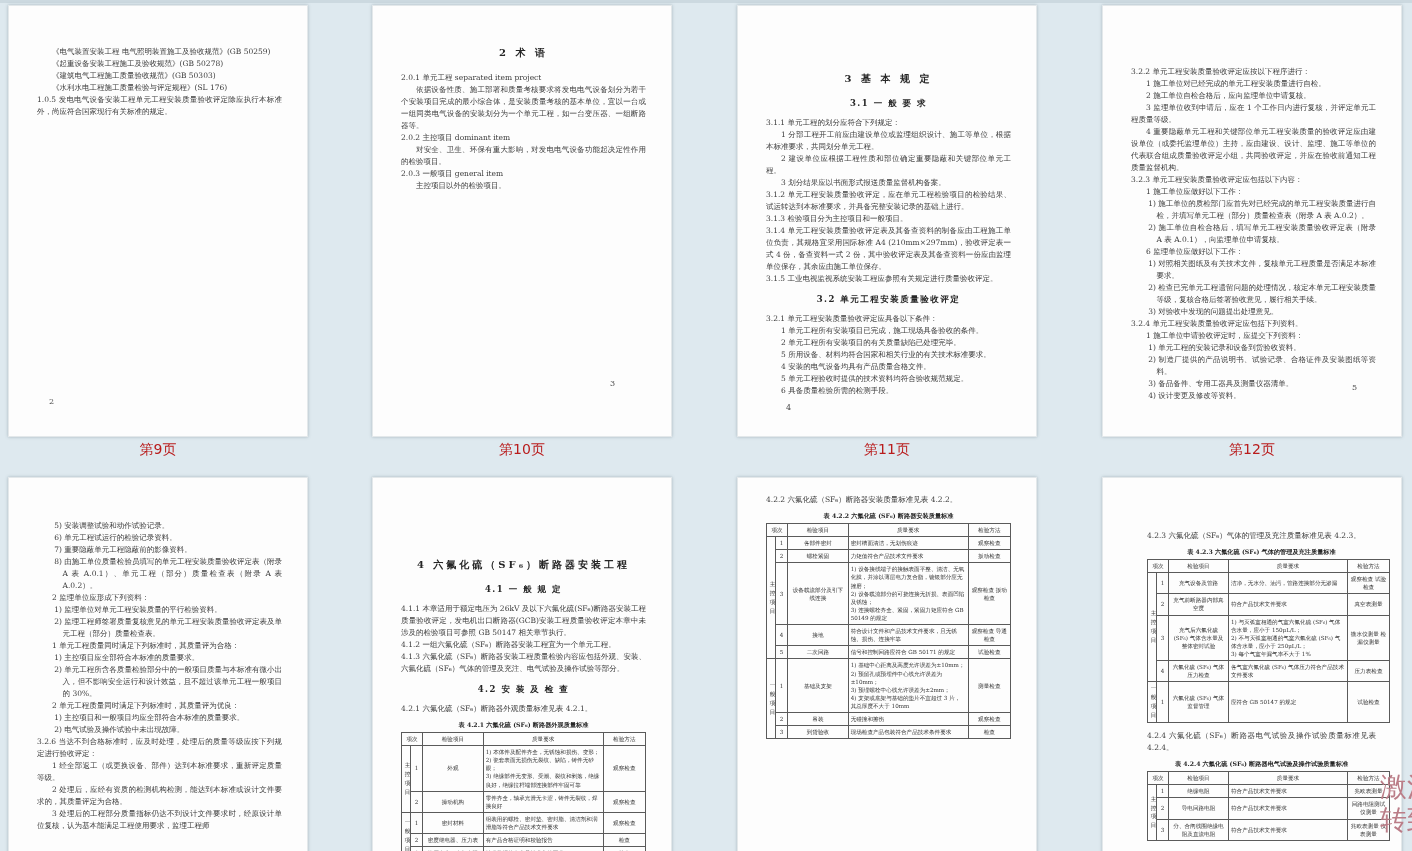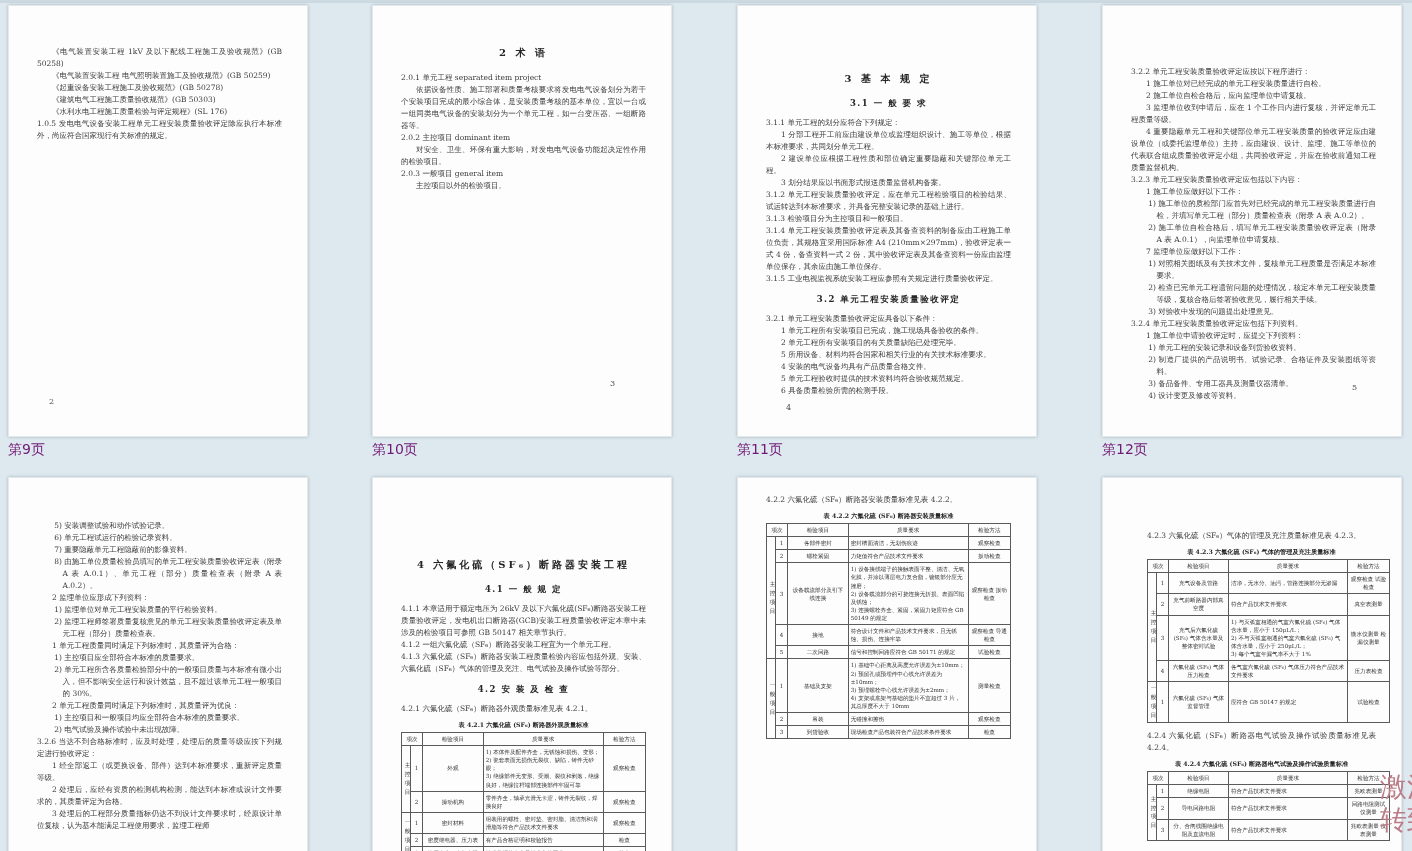--- a/index.html
+++ b/index.html
@@ -31,38 +31,37 @@
   .pageno{position:absolute;font-size:8px;color:#4a4a4a;}
   .doc-table{width:100%;border-collapse:collapse;table-layout:fixed;margin-top:2px;}
   .doc-table th,.doc-table td{
     border:0.8px solid #5a5a5a;font-size:5.6px;line-height:1.45;color:#333;
     padding:2px 2px;text-align:center;vertical-align:middle;font-weight:400;
     overflow:hidden;
   }
   .doc-table td.req{text-align:left;white-space:pre-line;}
   .vtext{display:inline-block;width:7px;word-break:break-all;line-height:1.6;}
   .thumb-label{
-    position:absolute;top:441px;width:300px;text-align:left;
+    position:absolute;top:441px;width:300px;text-align:center;
     font-family:"DejaVu Sans","Liberation Sans",sans-serif;
-    font-size:14px;color:#701a75;
+    font-size:14px;color:#b91c1c;
   }
   .watermark{
     position:absolute;left:1380px;top:770px;z-index:50;
     font-family:"DejaVu Sans","Liberation Sans",sans-serif;
     font-size:27px;line-height:33px;color:#bb7d88;white-space:nowrap;
   }
 </style>
 </head>
 <body>
 
 <div class="top-edge"></div>
 
 <div class="page r1 c1">
   <div class="inner pt-p9">
-    <p class="p ti2">《电气装置安装工程  1kV 及以下配线工程施工及验收规范》(GB 50258)</p>
     <p class="p ti2">《电气装置安装工程  电气照明装置施工及验收规范》(GB 50259)</p>
     <p class="p ti2">《起重设备安装工程施工及验收规范》(GB 50278)</p>
     <p class="p ti2">《建筑电气工程施工质量验收规范》(GB 50303)</p>
     <p class="p ti2">《水利水电工程施工质量检验与评定规程》(SL 176)</p>
     <p class="p ti0">1.0.5  发电电气设备安装工程单元工程安装质量验收评定除应执行本标准外，尚应符合国家现行有关标准的规定。</p>
   </div>
   <div class="pageno" style="left:40px;bottom:30px">2</div>
 </div>
 <div class="thumb-label c1">第9页</div>
 
@@ -109,21 +108,21 @@
   <div class="inner pt-p12">
     <p class="p ti0">3.2.2  单元工程安装质量验收评定应按以下程序进行：</p>
     <p class="p ti2">1  施工单位对已经完成的单元工程安装质量进行自检。</p>
     <p class="p ti2">2  施工单位自检合格后，应向监理单位申请复核。</p>
     <p class="p ti2">3  监理单位收到申请后，应在 1 个工作日内进行复核，并评定单元工程质量等级。</p>
     <p class="p ti2">4  重要隐蔽单元工程和关键部位单元工程安装质量的验收评定应由建设单位（或委托监理单位）主持，应由建设、设计、监理、施工等单位的代表联合组成质量验收评定小组，共同验收评定，并应在验收前通知工程质量监督机构。</p>
     <p class="p ti0">3.2.3  单元工程安装质量验收评定应包括以下内容：</p>
     <p class="p ti2">1  施工单位应做好以下工作：</p>
     <p class="p sub">1) 施工单位的质检部门应首先对已经完成的单元工程安装质量进行自检，并填写单元工程（部分）质量检查表（附录 A 表 A.0.2）。</p>
     <p class="p sub">2) 施工单位自检合格后，填写单元工程安装质量验收评定表（附录 A 表 A.0.1），向监理单位申请复核。</p>
-    <p class="p ti2">7  监理单位应做好以下工作：</p>
+    <p class="p ti2">6  监理单位应做好以下工作：</p>
     <p class="p sub">1) 对照相关图纸及有关技术文件，复核单元工程质量是否满足本标准要求。</p>
     <p class="p sub">2) 检查已完单元工程遗留问题的处理情况，核定本单元工程安装质量等级，复核合格后签署验收意见，履行相关手续。</p>
     <p class="p sub">3) 对验收中发现的问题提出处理意见。</p>
     <p class="p ti0">3.2.4  单元工程安装质量验收评定应包括下列资料。</p>
     <p class="p ti2">1  施工单位申请验收评定时，应提交下列资料：</p>
     <p class="p sub">1) 单元工程的安装记录和设备到货验收资料。</p>
     <p class="p sub">2) 制造厂提供的产品说明书、试验记录、合格证件及安装图纸等资料。</p>
     <p class="p sub">3) 备品备件、专用工器具及测量仪器清单。</p>
     <p class="p sub">4) 设计变更及修改等资料。</p>
   </div>

